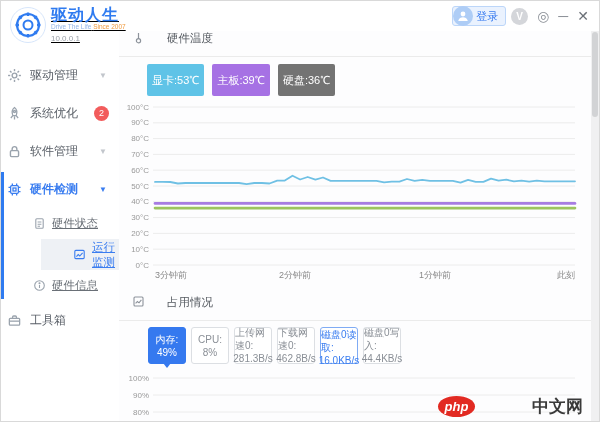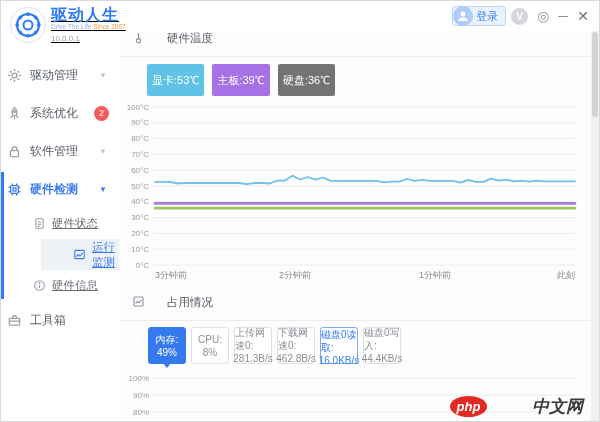--- a/index.html
+++ b/index.html
@@ -68,21 +68,21 @@
   .card.highlight { border-color:#7fabf4; color:#3a7df0;justify-content:space-between; }
   .usage-chart { height:78px; overflow:hidden; margin-top:6px; }
 
   
   .scrollbar { position:absolute; top:30px; right:0; width:8px; bottom:0; background:#f0f0f1; }
   .scrollbar .thumb { position:absolute; top:1px; left:1px; width:6px; height:85px;
     background:#d2d3d5; border-radius:3px; }
   .watermark { position:absolute; right:16px; bottom:3px; display:flex; align-items:center; z-index:6;gap:43px; }
   .php-oval { display:inline-flex; align-items:center; justify-content:center; width:37px; height:21px;
     background:#e22a22; border-radius:50%; color:#fff; font-weight:bold; font-style:italic; font-size:13px; }
-  .wm-text { font-size:17px; font-weight:bold; color:#3a3a3a; margin-left:2px;font-style:italic; }
+  .wm-text { font-size:17px; font-weight:bold; color:#3a3a3a; margin-left:14px; }
 </style>
 </head>
 <body>
 
 <div class="window">
 
   <div class="titlebar">
     <div class="brand">
       <div class="logo-circle">
         <svg width="26" height="26" viewBox="0 0 26 26">

